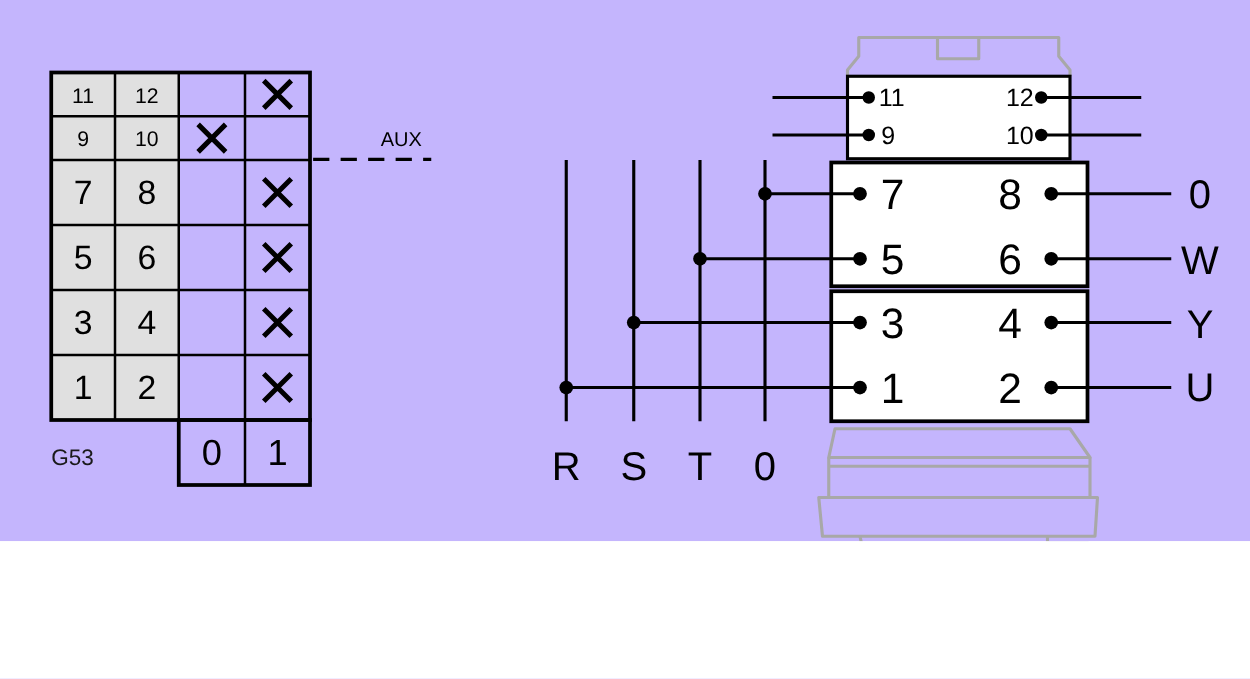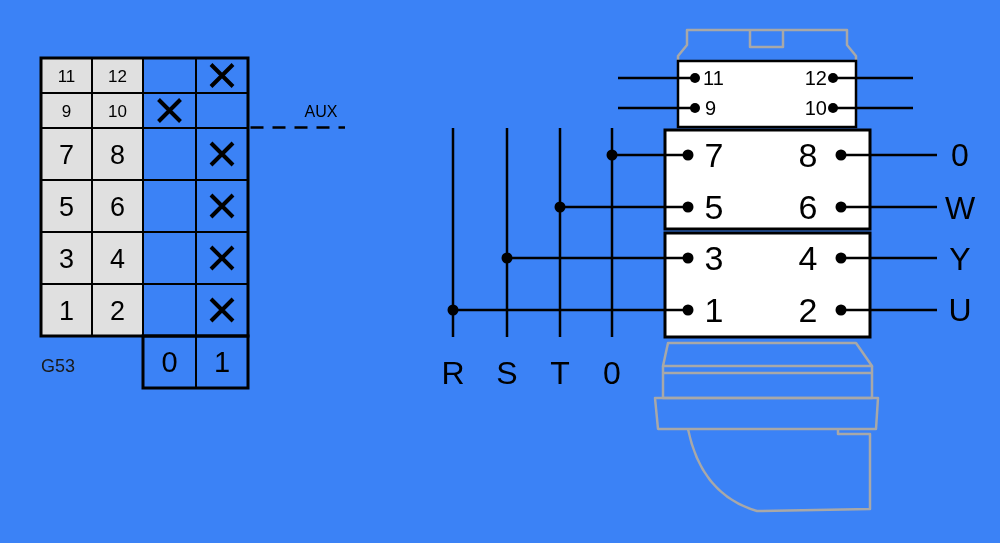--- a/index.html
+++ b/index.html
@@ -1,19 +1,19 @@
 <!DOCTYPE html>
 <html><head>
 <meta charset="utf-8">
 <style>
   html,body{margin:0;padding:0;background:#ffffff;}
   .canvas{
     position:relative;
-    width:1000px;height:543px;
-    background:#3b82f6;
+    width:1000px;height:433px;
+    background:#c4b5fd;
     font-family:"Liberation Sans", sans-serif;
     overflow:hidden;
   }
   svg text{
     font-family:"Liberation Sans", sans-serif;
     fill:#000000;
   }
   .t-small{font-size:17px;}
   .t-big{font-size:27px;}
   .t-foot{font-size:29px;}

